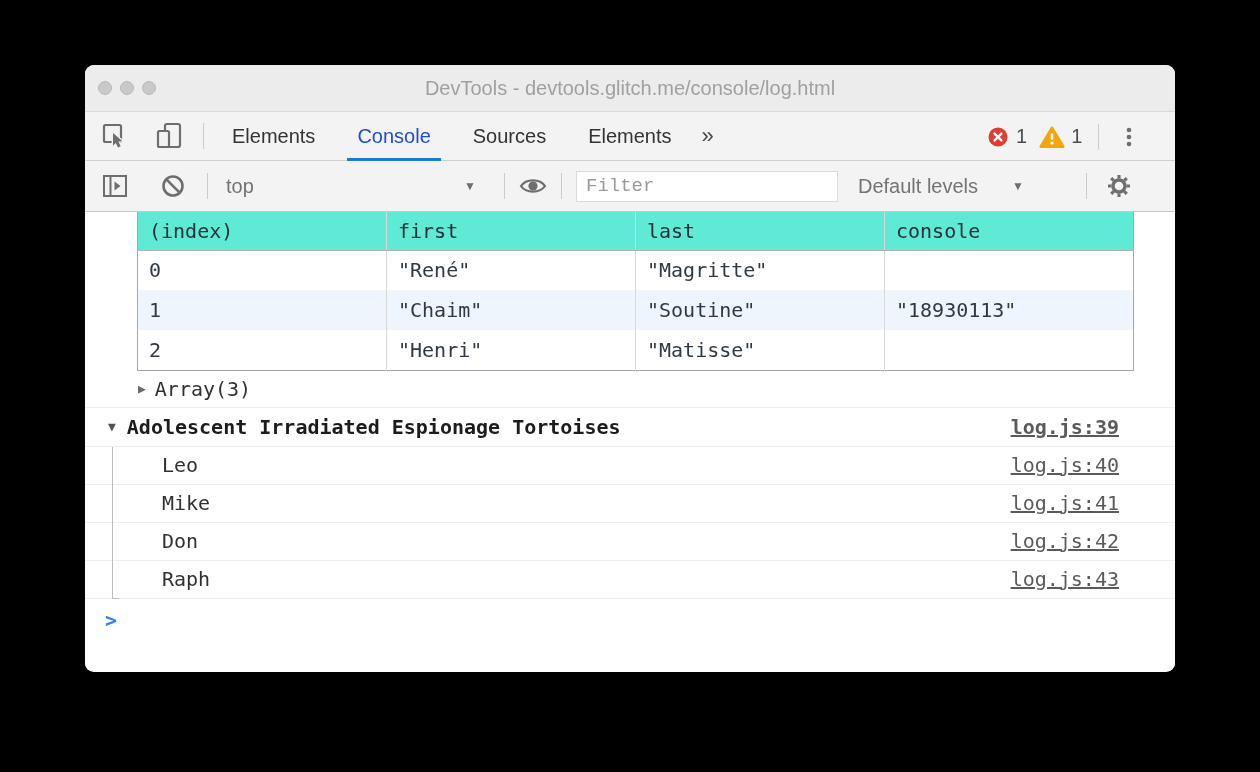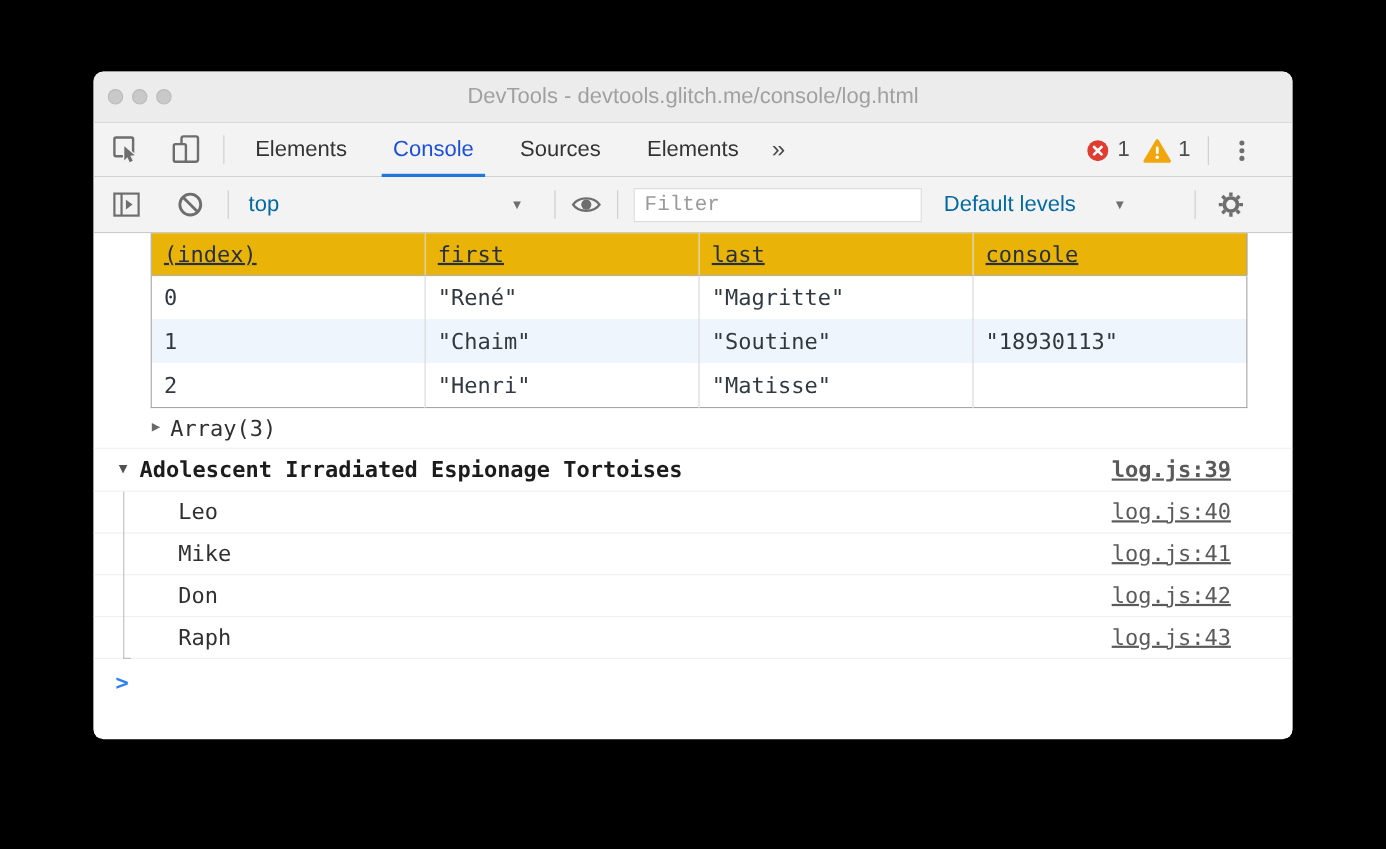--- a/index.html
+++ b/index.html
@@ -43,21 +43,21 @@
   .tab-right .tool-sep { margin:0 14px 0 16px; }
 
   
   .toolbar { position:relative; height:51px; background:#f3f3f3;
              border-bottom:1px solid #c6c6c6; display:flex; align-items:center;
              padding-left:14px; }
   .toolbar .block-btn { margin-left:26px; }
   .toolbar .tool-sep { margin-left:18px; }
   .context-select { display:flex; align-items:center; width:250px; margin-left:18px;
                     cursor:pointer; }
-  .context-label { font-size:20px; color:#0369a1; }
+  .context-label { font-size:20px; color:#737373; }
   .dd-arrow { font-size:12px; color:#6e6e6e; margin-left:auto; }
   .sep2 { margin-left:28px !important; }
   .eye-btn { margin-left:12px; }
   .sep3 { margin-left:12px !important; }
   .filter-input { margin-left:14px; width:262px; height:31px; border:1px solid #dadada;
                   background:#fff; font-size:19px; color:#333; padding:0 9px;
                   font-family:Liberation Mono, monospace; outline:none; }
   .filter-input::placeholder { color:#9a9a9a; }
   .levels-select { display:flex; align-items:center; margin-left:20px; width:166px;
                    cursor:pointer; }
@@ -65,23 +65,23 @@
   .gear-btn { margin-left:16px; }
 
   
   .console-area { position:relative; background:#fff; height:459px;
                   font-family:"DejaVu Sans Mono","Liberation Mono", monospace; }
 
   table.data-grid { margin-left:52px; width:996px; border-collapse:collapse;
                     table-layout:fixed; border:1px solid #a6a6a6; border-top:none;
                     font-size:20px; }
   .data-grid col { width:249px; }
-  .data-grid th { height:38px; background:#eab308; font-weight:normal;
+  .data-grid th { height:38px; background:#5eead4; font-weight:normal;
                   text-align:left; padding:0 11px; color:#26313d;
-                  border-bottom:1px solid #b2b2b2; border-left:1px solid #d8d8d8;text-decoration:underline; }
+                  border-bottom:1px solid #b2b2b2; border-left:1px solid #d8d8d8; }
   .data-grid td { height:40px; padding:0 11px; border-left:1px solid #d8d8d8;
                   color:#303942; }
   .data-grid th:first-child, .data-grid td:first-child { border-left:none; }
   .data-grid tr.hl { background:#eff5fc; }
   .cell-str { color:#c41a16; }
 
   .msg-row { display:flex; align-items:center; border-bottom:1px solid #efefef;
              font-size:20px; color:#303030; padding-right:56px; }
   .array-row { height:37px; padding-left:53px; }
   .twisty { font-size:13px; color:#696969; margin-right:9px; }

